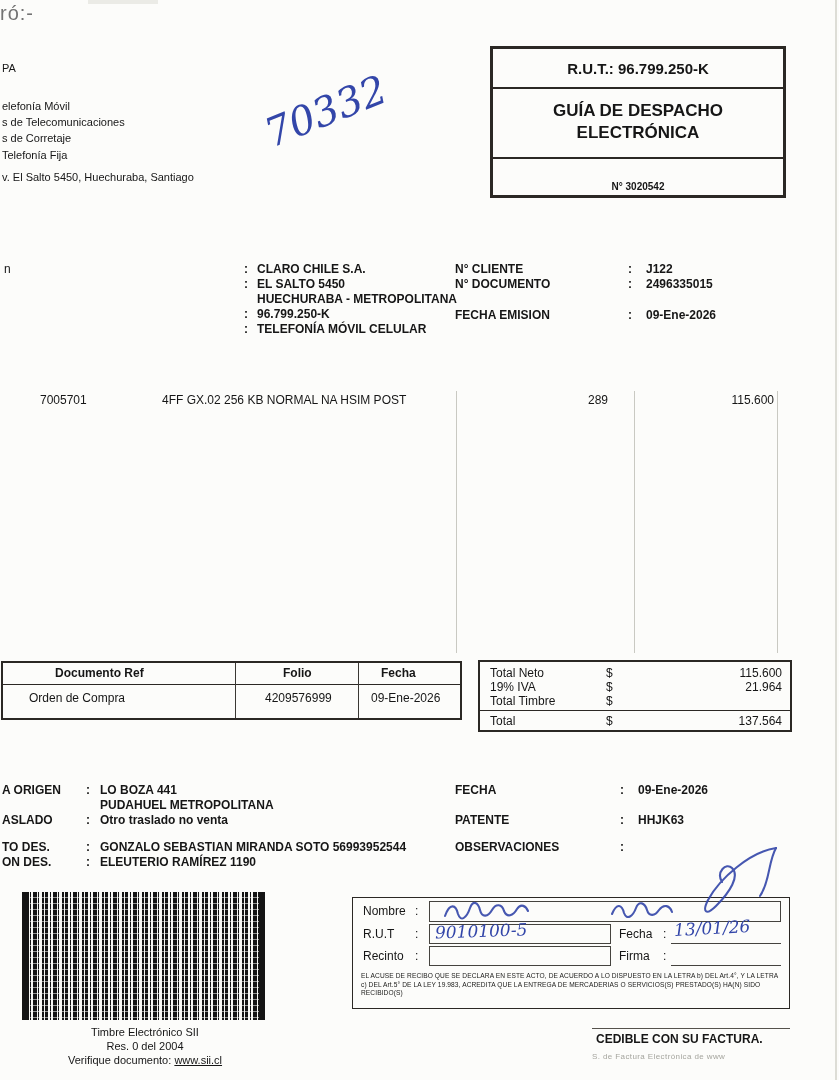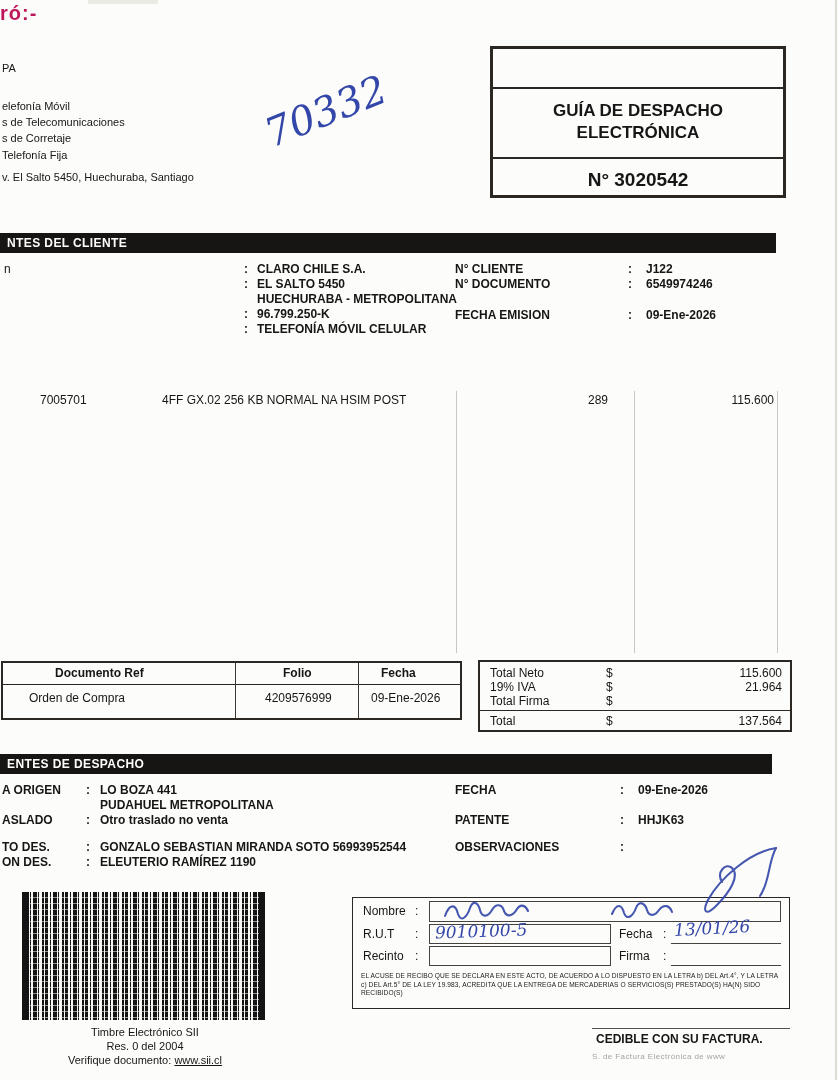--- a/index.html
+++ b/index.html
@@ -21,51 +21,49 @@
     background:
       linear-gradient(90deg,#141414 0 7px,rgba(0,0,0,0) 7px),
       linear-gradient(270deg,#141414 0 6px,rgba(0,0,0,0) 6px),
       repeating-linear-gradient(180deg,rgba(252,252,250,0) 0 5px,rgba(252,252,250,.55) 5px 6px),
       repeating-linear-gradient(90deg,#141414 0 2px,#f7f7f4 2px 3px,#141414 3px 6px,#f7f7f4 6px 8px,
         #141414 8px 9px,#f7f7f4 9px 11px,#141414 11px 15px,#f7f7f4 15px 16px,#141414 16px 17px,#f7f7f4 17px 20px);}
   .acuse{font-size:6.6px;line-height:1.3;color:#20201e;letter-spacing:.1px;}
   .footer-provider{font-size:8px;color:#a5a59e;filter:blur(.3px);letter-spacing:.4px;}
   .edge-line{position:absolute;right:2px;top:0;width:2px;height:100%;background:#dddDD6;}
   .smudge{position:absolute;background:#ebebe6;}
-  .logo{font-size:20px;font-weight:700;color:#be185d;letter-spacing:1px;}
+  .logo{font-size:20px;font-weight:400;color:#737373;letter-spacing:1px;}
 </style>
 </head>
 <body>
 
 <div class="page">
 
   <div class="edge-line"></div>
   <div class="smudge" style="left:88px;top:0;width:70px;height:4px;"></div>
 
   <div class="abs logo" style="left:0;top:2px;">ró:-</div>
   <div class="abs s11" style="left:2px;top:62px;">PA</div>
   <div class="abs s11" style="left:2px;top:100px;">elefonía Móvil</div>
   <div class="abs s11" style="left:2px;top:116px;">s de Telecomunicaciones</div>
   <div class="abs s11" style="left:2px;top:132px;">s de Corretaje</div>
   <div class="abs s11" style="left:2px;top:149px;">Telefonía Fija</div>
   <div class="abs s11" style="left:2px;top:171px;">v. El Salto 5450, Huechuraba, Santiago</div>
 
   <div class="abs hw" style="left:262px;top:88px;font-size:40px;transform:rotate(-22deg);">70332</div>
 
   <div class="box" style="left:490px;top:46px;width:296px;height:152px;border-width:3px;">
+    <div class="abs b" style="left:0;top:11px;width:100%;text-align:center;font-size:15px;">R.U.T.: 96.799.250-K</div>
     <div class="hl" style="left:0;top:38px;width:100%;height:2px;"></div>
     <div class="abs b" style="left:0;top:74px;width:100%;text-align:center;font-size:17px;">ELECTRÓNICA</div>
     <div class="abs b" style="left:0;top:52px;width:100%;text-align:center;font-size:17px;">GUÍA DE DESPACHO</div>
     <div class="hl" style="left:0;top:108px;width:100%;height:2px;"></div>
-    <div class="abs b" style="left:0;top:120px;width:100%;text-align:center;font-size:19px;">N° 3020542</div>
-  </div>
-
-  <div class="bar" style="top:233px;width:776px;">
-    <span>NTES DEL CLIENTE</span>
-  </div>
+    <div class="abs b" style="left:0;top:132px;width:100%;text-align:center;font-size:10px;">N° 3020542</div>
+  </div>
+
 
   <div class="abs s12" style="left:0;top:262px;width:460px;height:15px;">
     <span class="abs" style="left:4px;">n</span>
     <span class="abs b" style="left:244px;">:</span>
     <span class="abs b" style="left:257px;">CLARO CHILE S.A.</span>
   </div>
   <div class="abs s12" style="left:0;top:277px;width:460px;height:15px;">
     <span class="abs b" style="left:244px;">:</span>
     <span class="abs b" style="left:257px;">EL SALTO 5450</span>
   </div>
@@ -82,21 +80,21 @@
   </div>
 
   <div class="abs s12" style="left:0;top:262px;width:800px;height:15px;">
     <span class="abs b" style="left:455px;">N° CLIENTE</span>
     <span class="abs b" style="left:628px;">:</span>
     <span class="abs b" style="left:646px;">J122</span>
   </div>
   <div class="abs s12" style="left:0;top:277px;width:800px;height:15px;">
     <span class="abs b" style="left:455px;">N° DOCUMENTO</span>
     <span class="abs b" style="left:628px;">:</span>
-    <span class="abs b" style="left:646px;">6549974246</span>
+    <span class="abs b" style="left:646px;">2496335015</span>
   </div>
   <div class="abs s12" style="left:0;top:308px;width:800px;height:15px;">
     <span class="abs b" style="left:455px;">FECHA EMISION</span>
     <span class="abs b" style="left:628px;">:</span>
     <span class="abs b" style="left:646px;">09-Ene-2026</span>
   </div>
 
 
   <div class="abs s12" style="left:0;top:393px;width:800px;height:15px;padding-left:8px;">
     <span class="abs" style="left:40px;">7005701</span>
@@ -123,34 +121,31 @@
 
   <div class="box" style="left:478px;top:660px;width:314px;height:72px;">
     <span class="abs s12" style="left:10px;top:4px;">Total Neto</span>
     <span class="abs s12" style="left:126px;top:4px;">$</span>
     <span class="abs s12 right" style="right:8px;top:4px;width:120px;">115.600</span>
 
     <span class="abs s12" style="left:10px;top:18px;">19% IVA</span>
     <span class="abs s12" style="left:126px;top:18px;">$</span>
     <span class="abs s12 right" style="right:8px;top:18px;width:120px;">21.964</span>
 
-    <span class="abs s12" style="left:10px;top:32px;">Total Firma</span>
+    <span class="abs s12" style="left:10px;top:32px;">Total Timbre</span>
     <span class="abs s12" style="left:126px;top:32px;">$</span>
     <span class="abs s12 right" style="right:8px;top:32px;width:120px;"></span>
 
     <div class="hl" style="left:0;top:48px;width:100%;"></div>
 
     <span class="abs s12" style="left:10px;top:52px;">Total</span>
     <span class="abs s12" style="left:126px;top:52px;">$</span>
     <span class="abs s12 right" style="right:8px;top:52px;width:120px;">137.564</span>
   </div>
 
-  <div class="bar" style="top:754px;width:772px;">
-    <span>ENTES DE DESPACHO</span>
-  </div>
 
   <div class="abs s12 b" style="left:0;top:783px;width:800px;height:15px;">
     <span class="abs" style="left:2px;">A ORIGEN</span>
     <span class="abs" style="left:86px;">:</span>
     <span class="abs" style="left:100px;">LO BOZA 441</span>
     <span class="abs" style="left:455px;">FECHA</span>
     <span class="abs" style="left:620px;">:</span>
     <span class="abs" style="left:638px;">09-Ene-2026</span>
   </div>
   <div class="abs s12 b" style="left:0;top:798px;width:800px;height:15px;">

